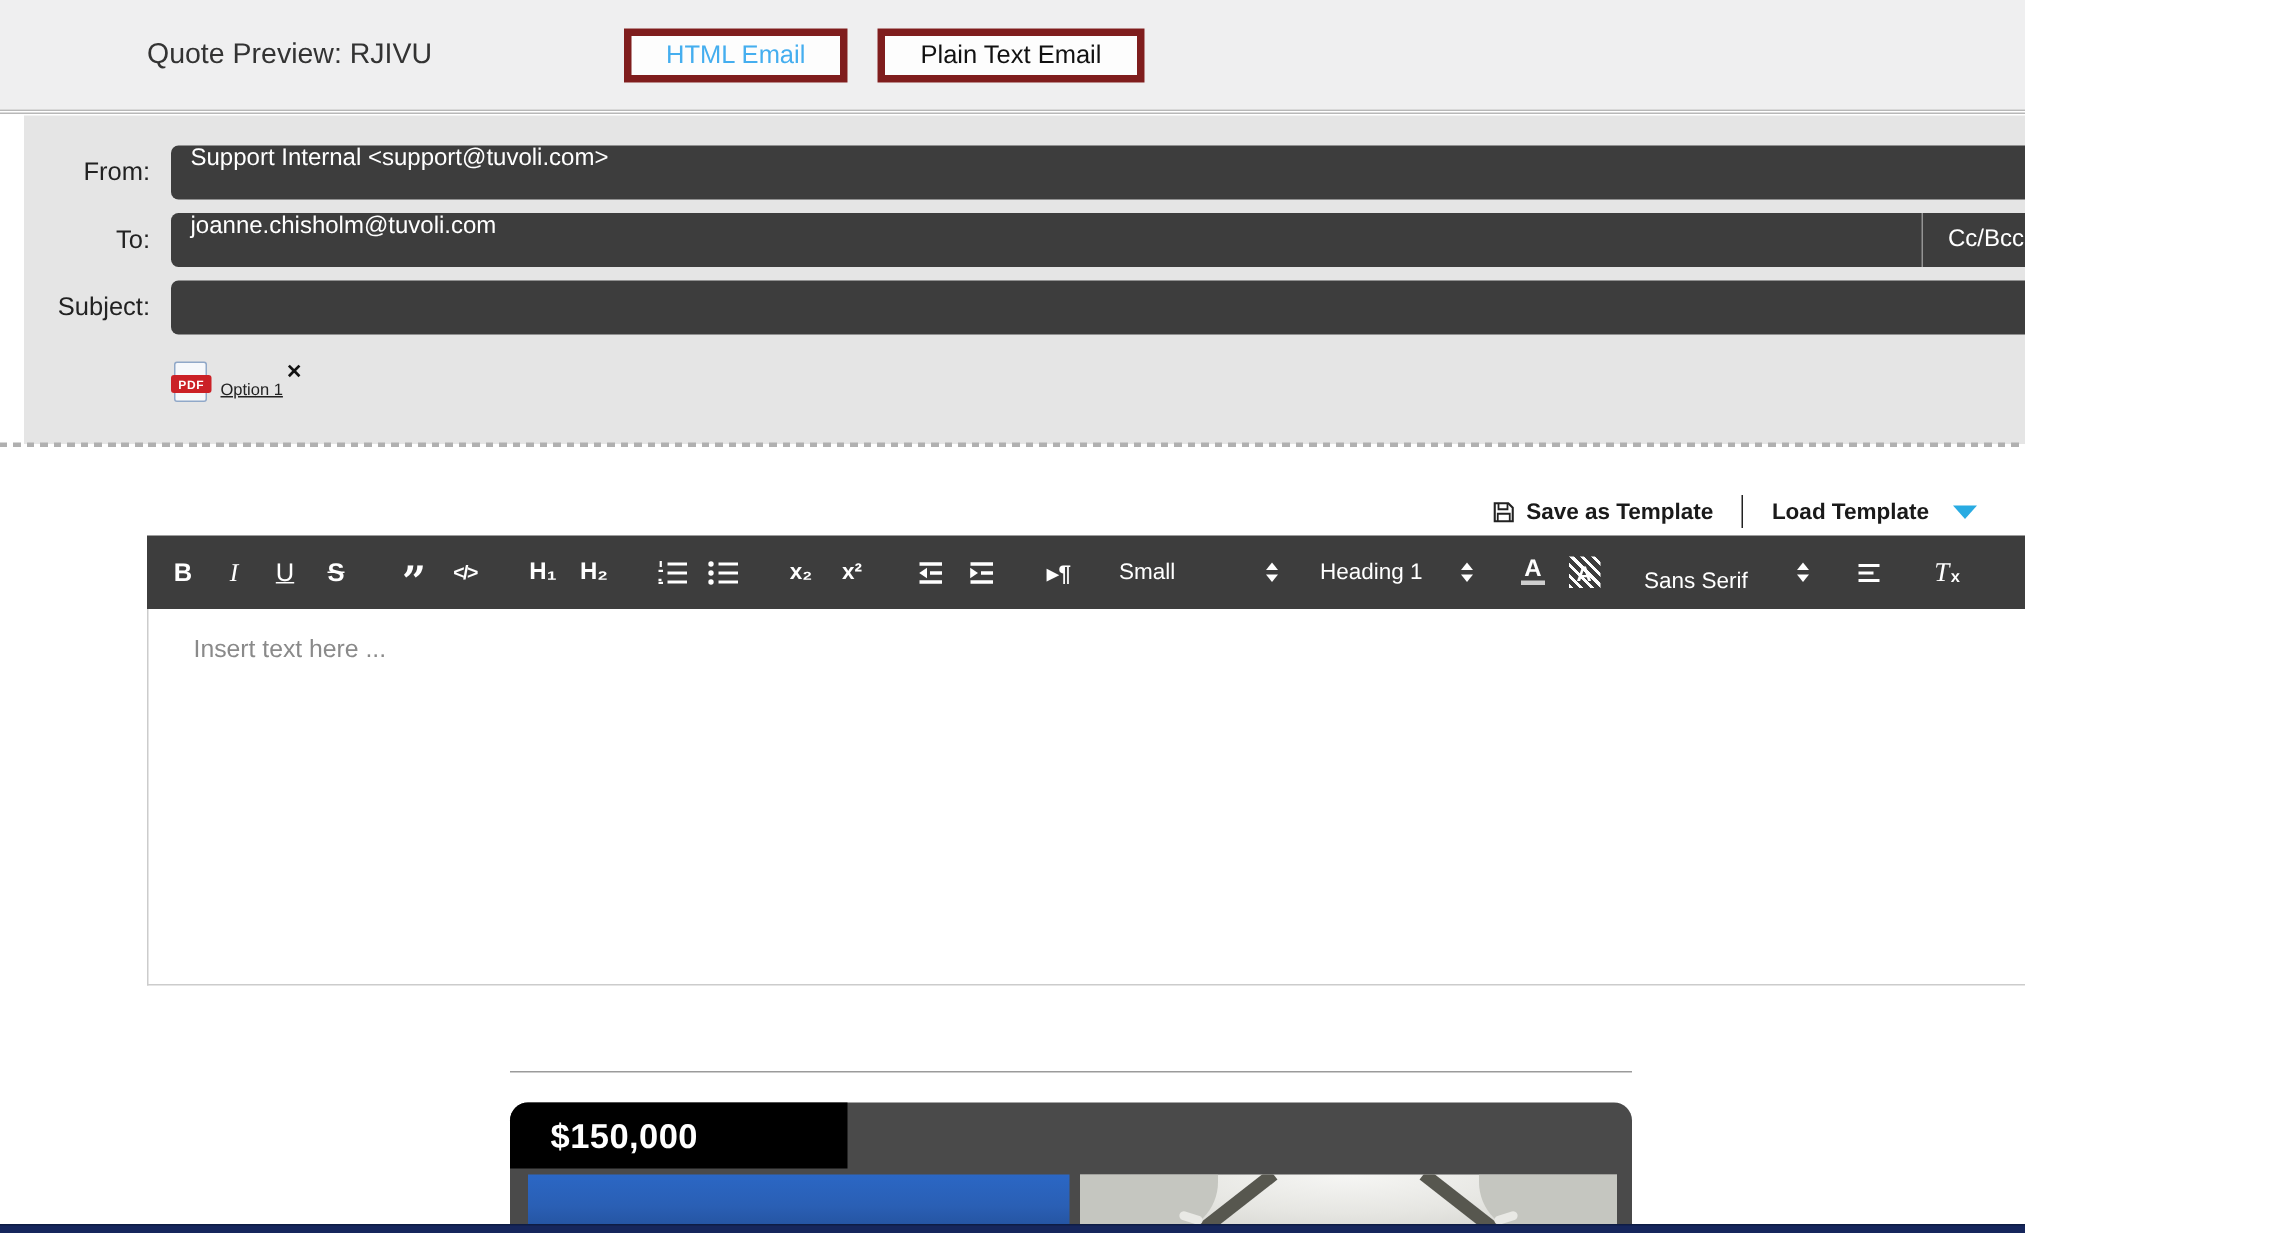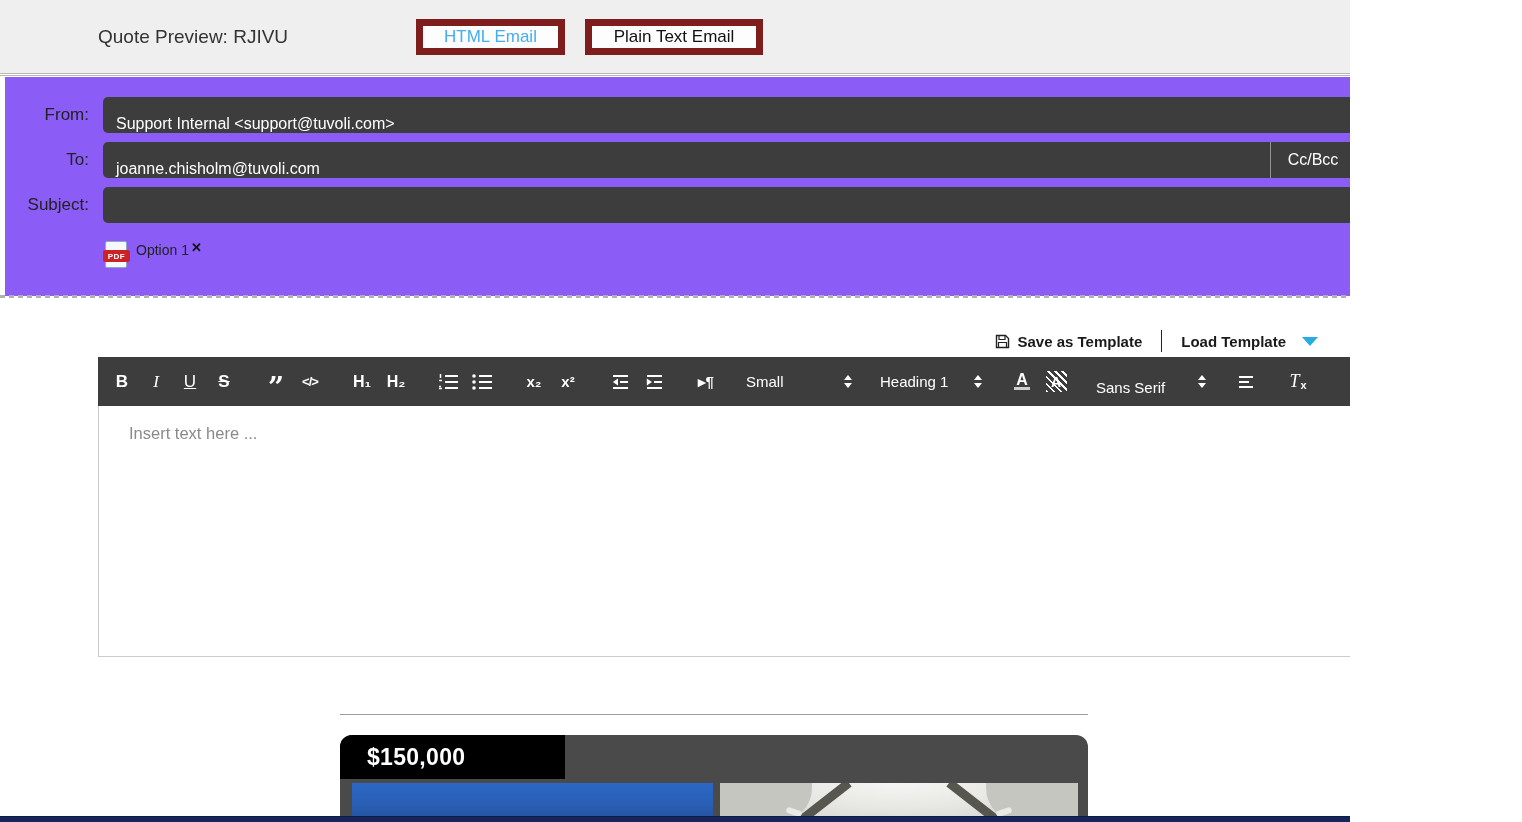--- a/index.html
+++ b/index.html
@@ -3,46 +3,46 @@
 <meta charset="utf-8">
 <style>
   * { box-sizing: border-box; }
   html,body { margin:0; padding:0; background:#fff; font-family:"Liberation Sans", sans-serif; }
   .page { position:relative; width:1350px; height:822px; background:#fff; overflow:hidden; }
 
   
   .top-bar { position:absolute; left:0; top:0; width:100%; height:73px; background:#efeff0; }
   .page-title { position:absolute; left:98px; top:0; height:73px; display:flex; align-items:center;
                 font-size:19px; color:#333; }
-  .tab-btn { position:absolute; top:19px; height:36px; background:#fdfdfd; border:7px solid #7f1d1d;
+  .tab-btn { position:absolute; top:19px; height:36px; background:#fdfdfd; border:5px solid #7f1d1d;
              display:flex; align-items:center; justify-content:center; font-size:17px; color:#111; cursor:pointer; }
   .tab-html { left:416px; width:149px; color:#45aeef; }
   .tab-plain { left:585px; width:178px; }
 
   .sep-double { position:absolute; left:0; top:73px; width:100%; height:3px; background:#fff;
                 border-top:1px solid #b8b8b8; border-bottom:1px solid #b8b8b8; }
 
   
-  .compose { position:absolute; left:5px; top:77px; width:100%; height:219px; background:#8b5cf6; }
+  .compose { position:absolute; left:16px; top:77px; width:100%; height:219px; background:#e5e5e5; }
   .c-row { position:absolute; left:0; width:100%; display:flex; align-items:center; }
   .row-from { top:20px; } .row-to { top:65px; } .row-subject { top:110px; }
   .c-label { width:84px; flex:none; text-align:right; font-size:17px; color:#222; margin-right:14px; }
   .c-input { width:1392px; height:36px; background:#3d3d3d; border-radius:5px; display:flex;
-             align-items:flex-end; color:#fff; font-size:16px; cursor:text; }
+             align-items:flex-start; color:#fff; font-size:16px; cursor:text; }
   .c-input .val { padding-left:13px; flex:1; white-space:nowrap; overflow:hidden; }
   .ccbcc { flex:none; width:85px; align-self:stretch; border-left:1px solid rgba(255,255,255,.45);
            display:flex; align-items:center; justify-content:center; font-size:16px; color:#fff; cursor:pointer; }
 
   .attach-row { position:absolute; left:100px; top:164px; display:flex; align-items:flex-start; }
   .pdf-icon { position:relative; width:22px; height:27px; background:#f6f8fb; border:1px solid #90a8c8;
               border-radius:2px; margin-right:9px; flex:none; }
   .pdf-band { position:absolute; left:-3px; top:8px; width:27px; height:12px; background:#cb2127; color:#fff;
               font-size:8px; font-weight:bold; letter-spacing:.5px; display:flex; align-items:center;
               justify-content:center; border-radius:2px; }
-  .attach-label { font-size:14px; color:#222; margin-top:1px; cursor:pointer; }
+  .attach-label { font-size:11px; color:#222; text-decoration:underline; margin-top:13px; cursor:pointer; }
   .attach-close { font-size:13px; font-weight:bold; color:#111; margin-left:2px; margin-top:-1px; cursor:pointer; }
 
   .sep-dashed { position:absolute; left:0; top:295px; width:100%; height:3px;
                 background:repeating-linear-gradient(90deg,#b0b0b0 0 5px,transparent 5px 9px); }
 
   
   .tmpl-row { position:absolute; top:328px; right:32px; height:26px; display:flex; align-items:center;
               font-size:15px; font-weight:600; color:#1a1a1a; }
   .tmpl-btn { display:flex; align-items:center; cursor:pointer;justify-content:center; }
   .save-icon { margin-right:7px; display:flex; }

